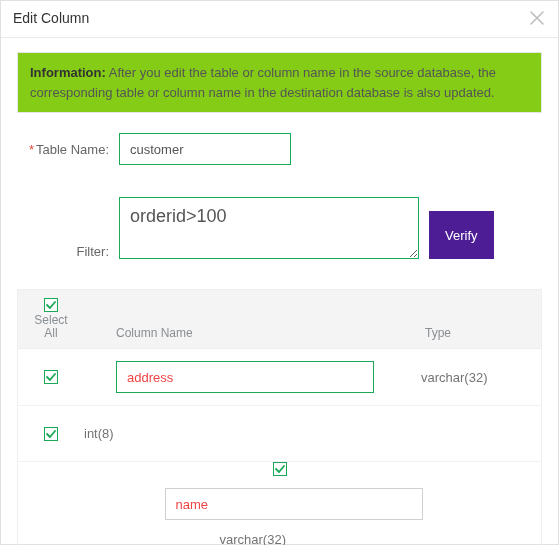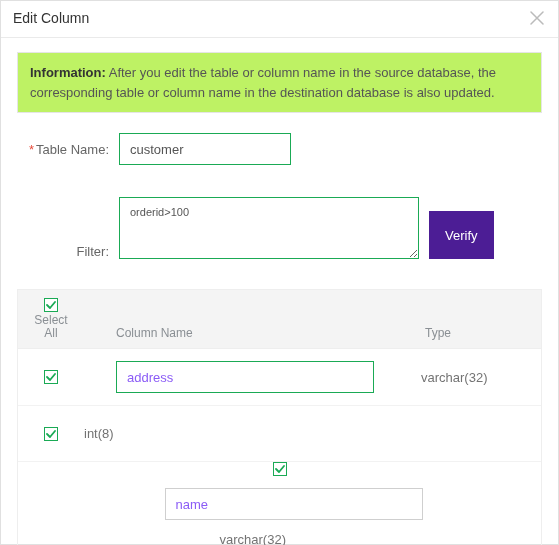--- a/index.html
+++ b/index.html
@@ -40,21 +40,21 @@
       justify-content: center;
     }
     .close-icon svg { width: 14px; height: 14px; }
     .body {
       padding: 14px 16px 14px 16px;
       flex: 1;
       display: flex;
       flex-direction: column;
     }
     .info-box {
-      background: #bef264;
+      background: #84cc16;
       border: 1px solid #e5e5e5;
       padding: 10px 12px;
       color: #555;
       line-height: 1.5;
     }
     .info-strong { font-weight: 600; color: #333; }
     .form-area { padding: 20px 10px 8px 10px; }
     .form-row {
       display: flex;
       align-items: center;
@@ -77,21 +77,21 @@
       color: #555;
       height: 32px;
       outline: none;
     }
     .tablename-input { width: 172px; }
     .filter-input {
       border: 1px solid #1aaa55;
       width: 300px;
       height: 62px;
       padding: 8px 10px;
-      font-size: 11px;
+      font-size: 18px;
       font-family: inherit;
       color: #555;
       resize: both;
       outline: none;
     }
     .verify-btn {
       background: #4c1d95;
       color: #fff;
       border: none;
       height: 48px;
@@ -137,21 +137,21 @@
     }
     .grid-row:last-child { border-bottom: none; flex-direction: column; }
     .row-name-cell { flex: 1; padding: 12px 4px 12px 32px; }
     .row-type-cell { width: 120px; color: #737373; font-size: 13px; }
     .colname-input {
       width: 258px;
       height: 32px;
       padding: 6px 10px;
       font-size: 13px;
       font-family: inherit;
-      color: #8b5cf6;
+      color: #ef4444;
       outline: none;
     }
     .colname-input.green { border: 1px solid #1aaa55; }
     .colname-input.gray { border: 1px solid #cfcfcf; }
     .footer {
       display: flex;
       justify-content: flex-end;
       padding: 14px 16px 16px 16px;
     }
     .ok-btn {

